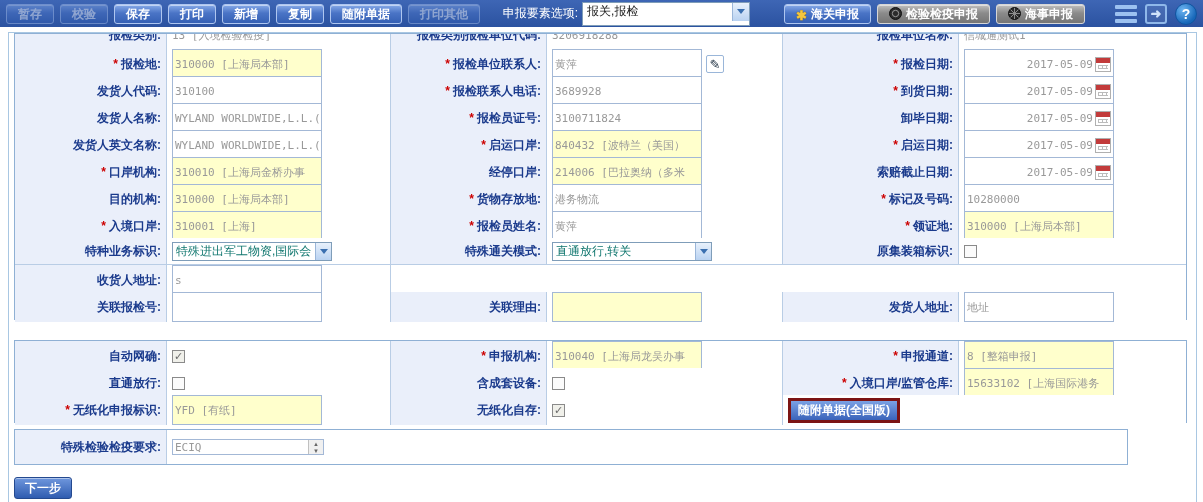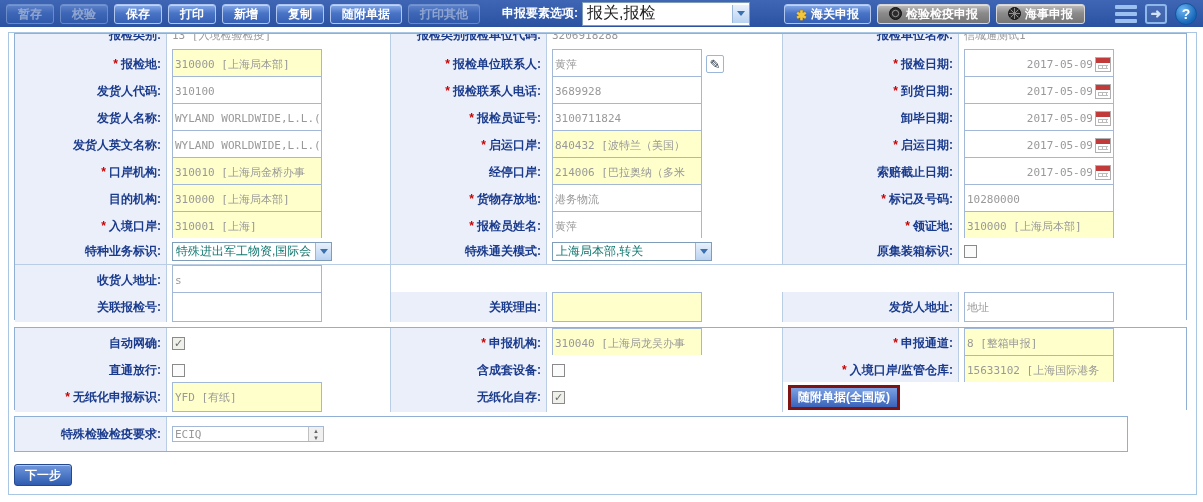--- a/index.html
+++ b/index.html
@@ -10,23 +10,23 @@
   .toolbar { height:27px; background:linear-gradient(#3e66b5,#2b52a0);
     display:flex; align-items:center; padding:0 6px; gap:20px; }
   .tbtn { height:20px; padding:1px 11px; font-size:12px; font-weight:bold; color:#fff;
     background:linear-gradient(#87aae8,#4a74c6 45%,#3560b4); border:1px solid #aec6f0;
     border-radius:3px; cursor:pointer; white-space:nowrap;
     box-shadow:inset 0 1px 0 rgba(255,255,255,.5); }
   .tbtn.dis { opacity:.45; }
   .tbtn.gray { background:linear-gradient(#bfbfbf,#8b8b8b 45%,#757575); border-color:#d6d6d6; }
   .tbtn .ticon { display:inline-block; vertical-align:-2px; margin-right:4px; }
   .decl-group { margin-left:auto; display:flex; align-items:center; gap:4px; }
-  .decl-label { color:#fff; font-size:12px; font-weight:bold; }
+  .decl-label { color:#fff; font-size:12px; font-weight:normal; }
   .tb-select { width:168px; height:24px; background:#fff; border:1px solid #7f9db9;
-    display:flex; align-items:center; font-size:16px; color:#222; padding-left:4px; }
+    display:flex; font-size:12px; color:#222; padding-left:4px; }
   .tb-select .chev { margin-left:auto; width:17px; height:18px;
     background:linear-gradient(#e8f1fc,#b9d2f1); border-left:1px solid #9ab6d9;
     display:flex; align-items:center; justify-content:center; }
   .chev i, .sel .chev i { width:0; height:0; border-left:4px solid transparent;
     border-right:4px solid transparent; border-top:5px solid #3a6fb0; display:block; }
   .right-group { margin-left:14px; display:flex; align-items:center; gap:6px; }
   .sys-icons { display:flex; align-items:center; gap:8px; margin-left:10px; }
   .menu-icon { display:flex; flex-direction:column; gap:3px; cursor:pointer; }
   .menu-icon b { width:22px; height:4px; background:#9cc1f0; border-radius:1px; display:block; }
   .exit-icon { width:22px; height:20px; border:2px solid #8fb8ea; border-radius:3px;
@@ -35,21 +35,21 @@
   .help-icon { width:22px; height:22px; border-radius:50%;
     background:radial-gradient(circle at 35% 30%, #6db5f2, #1767b9 70%);
     color:#fff; font-weight:bold; font-size:14px; display:flex; align-items:center;
     justify-content:center; border:1px solid #0f55a0; cursor:pointer; }
 
   
   .panel { margin:5px 6px 0 8px; width:1189px; border:1px solid #a9c7e2;
     background:#fff; padding:0 5px 8px 5px; min-height:462px; }
   .ftable { border:1px solid #8fb0d4; width:1173px; }
   .ftable.t3 { width:1114px; margin-top:6px; }
-  .ftable.t2 { margin-top:7px; }
+  .ftable.t2 { margin-top:20px; }
   .frow { display:grid; grid-template-columns:152px 224px 156px 236px 176px 1fr;
     height:27px; border-bottom:1px solid #b9cde5; background:#fff; }
   .frow:last-child { border-bottom:none; }
   .frow3 { grid-template-columns:152px 1fr; height:34px; }
   .row-clip { height:15px; overflow:hidden; }
   .row-clip .frow { margin-top:-12px; border-bottom:none; }
   .fl { background:#eaeffa; border-right:1px solid #b9cde5; display:flex;
     align-items:center; justify-content:flex-end; padding-right:5px; font-size:12px;
     font-weight:bold; color:#1a3a8c; white-space:nowrap; }
   .req { color:#cc0000; margin-right:3px; font-weight:bold; }
@@ -349,21 +349,21 @@
               <span class="chev">
                 <i></i>
               </span>
             </span>
           </div>
           <div class="fl">
             <span>特殊通关模式:</span>
           </div>
           <div class="fv">
             <span class="sel">
-              <span>上海局本部,转关</span>
+              <span>直通放行,转关</span>
               <span class="chev">
                 <i></i>
               </span>
             </span>
           </div>
           <div class="fl">
             <span>原集装箱标识:</span>
           </div>
           <div class="fv">
             <span class="cb"></span>

